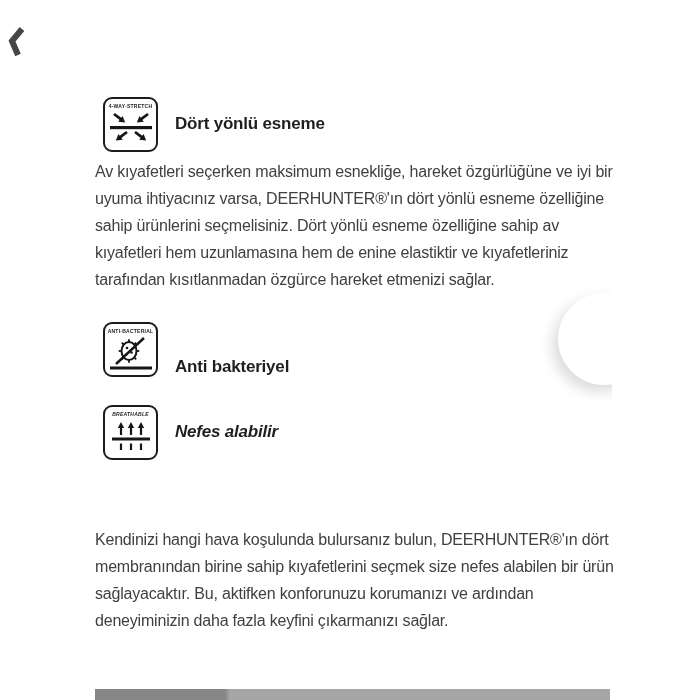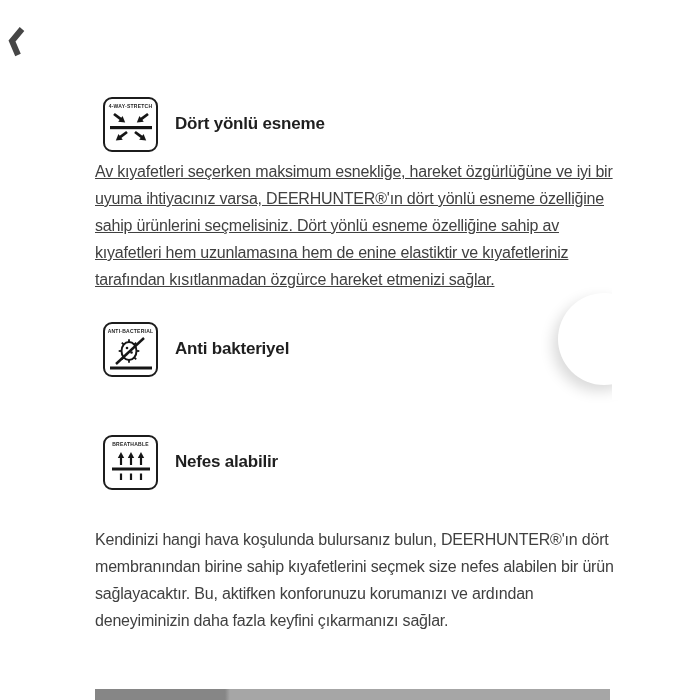--- a/index.html
+++ b/index.html
@@ -86,26 +86,26 @@
         </g>
         <g class="ink" transform="translate(27,21) rotate(37)">
           <rect x="0" y="-1.4" width="9" height="2.8"></rect>
             <polygon points="14,0 8,-3.6 8,3.6"></polygon>
         </g>
       </svg>
     </div>
     <div class="feature-title">Dört yönlü esneme</div>
   </div>
 
-  <div class="body-par" style="top:158px;text-decoration:underline;">Av kıyafetleri seçerken maksimum esnekliğe, hareket özgürlüğüne ve iyi bir uyuma ihtiyacınız varsa, DEERHUNTER®'ın dört yönlü esneme özelliğine sahip ürünlerini seçmelisiniz. Dört yönlü esneme özelliğine sahip av kıyafetleri hem uzunlamasına hem de enine elastiktir ve kıyafetleriniz tarafından kısıtlanmadan özgürce hareket etmenizi sağlar.</div>
+  <div class="body-par" style="top:158px;">Av kıyafetleri seçerken maksimum esnekliğe, hareket özgürlüğüne ve iyi bir uyuma ihtiyacınız varsa, DEERHUNTER®'ın dört yönlü esneme özelliğine sahip ürünlerini seçmelisiniz. Dört yönlü esneme özelliğine sahip av kıyafetleri hem uzunlamasına hem de enine elastiktir ve kıyafetleriniz tarafından kısıtlanmadan özgürce hareket etmenizi sağlar.</div>
 
   <div class="shadow-arc"></div>
   <div class="arc-fade"></div>
 
-  <div class="feature" style="top:321px;">
+  <div class="feature" style="top:321px;align-items:flex-end;">
     <div class="tech-icon">
       <div class="icon-label">ANTI-BACTERIAL</div>
       <svg viewBox="0 0 46 34">
         <ellipse class="stroke" cx="21" cy="15" rx="7.5" ry="9" stroke-width="2"></ellipse>
         <g class="stroke" stroke-width="1.8">
           <line x1="21" y1="6" x2="21" y2="3.2"></line>
           <line x1="21" y1="24" x2="21" y2="26.8"></line>
           <line x1="13.5" y1="15" x2="10.7" y2="15"></line>
           <line x1="28.5" y1="15" x2="31.3" y2="15"></line>
           <line x1="15.8" y1="8.6" x2="13.8" y2="6.6"></line>
@@ -116,21 +116,21 @@
         <circle class="ink" cx="19" cy="12" r="1.3"></circle>
         <circle class="ink" cx="23.5" cy="16.5" r="1.3"></circle>
         <circle class="ink" cx="18.5" cy="18.5" r="1"></circle>
         <line class="stroke" x1="8" y1="28" x2="36" y2="2" stroke-width="2.4"></line>
         <rect class="ink" x="2" y="30.5" width="42" height="3"></rect>
       </svg>
     </div>
     <div class="feature-title">Anti bakteriyel</div>
   </div>
 
-  <div class="feature" style="top:434px;">
+  <div class="feature" style="top:404px;font-style:italic;">
     <div class="tech-icon">
       <div class="icon-label">BREATHABLE</div>
       <svg viewBox="0 0 46 34">
         <g class="stroke" stroke-width="2.2">
           <line x1="13" y1="16" x2="13" y2="8"></line>
           <line x1="23" y1="16" x2="23" y2="8"></line>
           <line x1="33" y1="16" x2="33" y2="8"></line>
         </g>
         <polygon class="ink" points="13,3 9.8,9 16.2,9"></polygon>
         <polygon class="ink" points="23,3 19.8,9 26.2,9"></polygon>

